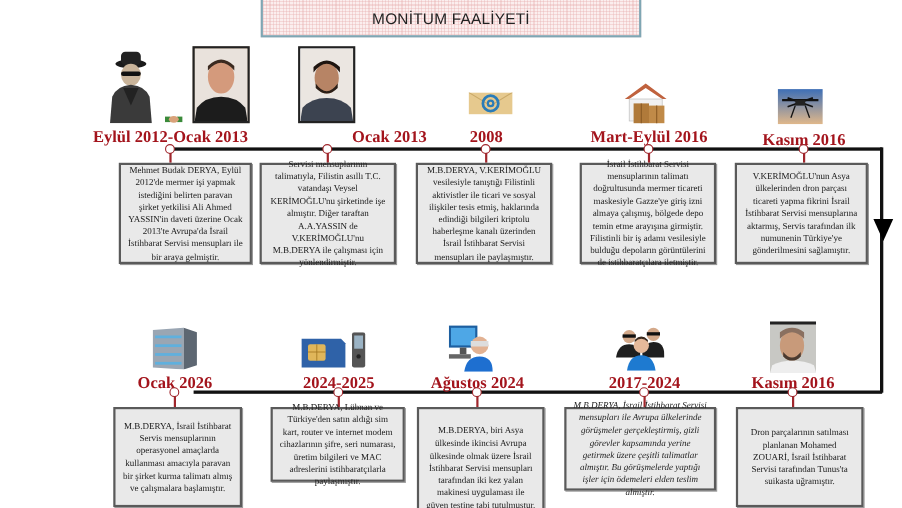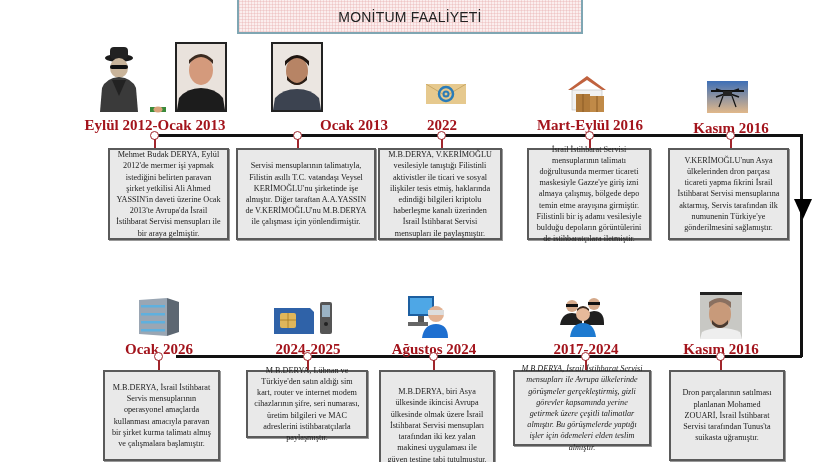--- a/index.html
+++ b/index.html
@@ -98,33 +98,33 @@
     <rect width="48" height="66" fill="#ebe6e1"></rect>
     <ellipse cx="24" cy="27" rx="11" ry="14" fill="#b78465"></ellipse>
     <path d="M12 22 Q24 6 36 22 L36 17 Q24 5 12 17 Z" fill="#1e1510"></path>
     <path d="M14 32 Q24 46 34 32 L34 36 Q24 46 14 36 Z" fill="#2a1e16"></path>
     <path d="M0 66 L2 54 Q10 45 24 45 Q38 45 46 54 L48 66 Z" fill="#3c4350"></path>
   </svg>
 </div>
 <div class="date" style="left:306px; top:117px;margin-left:48px;">Ocak 2013</div>
 <div class="node" style="left:293px; top:131px;"></div>
 <div class="stem" style="left:297px; top:139px; height:9px;"></div>
-<div class="card" style="left:236px; top:148px; width:140px; height:92px;">
+<div class="card" style="left:236px; top:148px; width:124px; height:92px;">
   <span>Servisi mensuplarının talimatıyla, Filistin asıllı T.C. vatandaşı Veysel KERİMOĞLU'nu şirketinde işe almıştır. Diğer taraftan A.A.YASSIN de V.KERİMOĞLU'nu M.B.DERYA ile çalışması için yönlendirmiştir.</span>
 </div>
 
 <div class="icon" style="left:426px; top:84px; width:40px; height:20px;">
   <svg width="40" height="20" viewBox="0 0 40 20">
     <rect x="0" y="0" width="40" height="20" fill="#e6c98e"></rect>
     <path d="M0 0 L20 12 L40 0" fill="none" stroke="#c9a867" stroke-width="1"></path>
     <circle cx="20" cy="10" r="7" fill="none" stroke="#2a7cb8" stroke-width="2.5"></circle>
     <circle cx="20" cy="10" r="2.5" fill="none" stroke="#2a7cb8" stroke-width="2"></circle>
   </svg>
 </div>
-<div class="date" style="left:442px; top:117px;">2022</div>
+<div class="date" style="left:442px; top:117px;">2008</div>
 <div class="node" style="left:437px; top:131px;"></div>
 <div class="stem" style="left:441px; top:139px; height:9px;"></div>
 <div class="card" style="left:378px; top:148px; width:124px; height:92px;">
   <span>M.B.DERYA, V.KERİMOĞLU vesilesiyle tanıştığı Filistinli aktivistler ile ticari ve sosyal ilişkiler tesis etmiş, haklarında edindiği bilgileri kriptolu haberleşme kanalı üzerinden İsrail İstihbarat Servisi mensupları ile paylaşmıştır.</span>
 </div>
 
 <div class="icon" style="left:566px; top:74px; width:42px; height:40px;">
   <svg width="42" height="40" viewBox="0 0 42 40">
     <path d="M2 16 L21 2 L40 16 L36 16 L21 6 L6 16 Z" fill="#c0623e"></path>
     <rect x="6" y="16" width="30" height="20" fill="#f1f1f1" stroke="#bbb" stroke-width="0.6"></rect>

